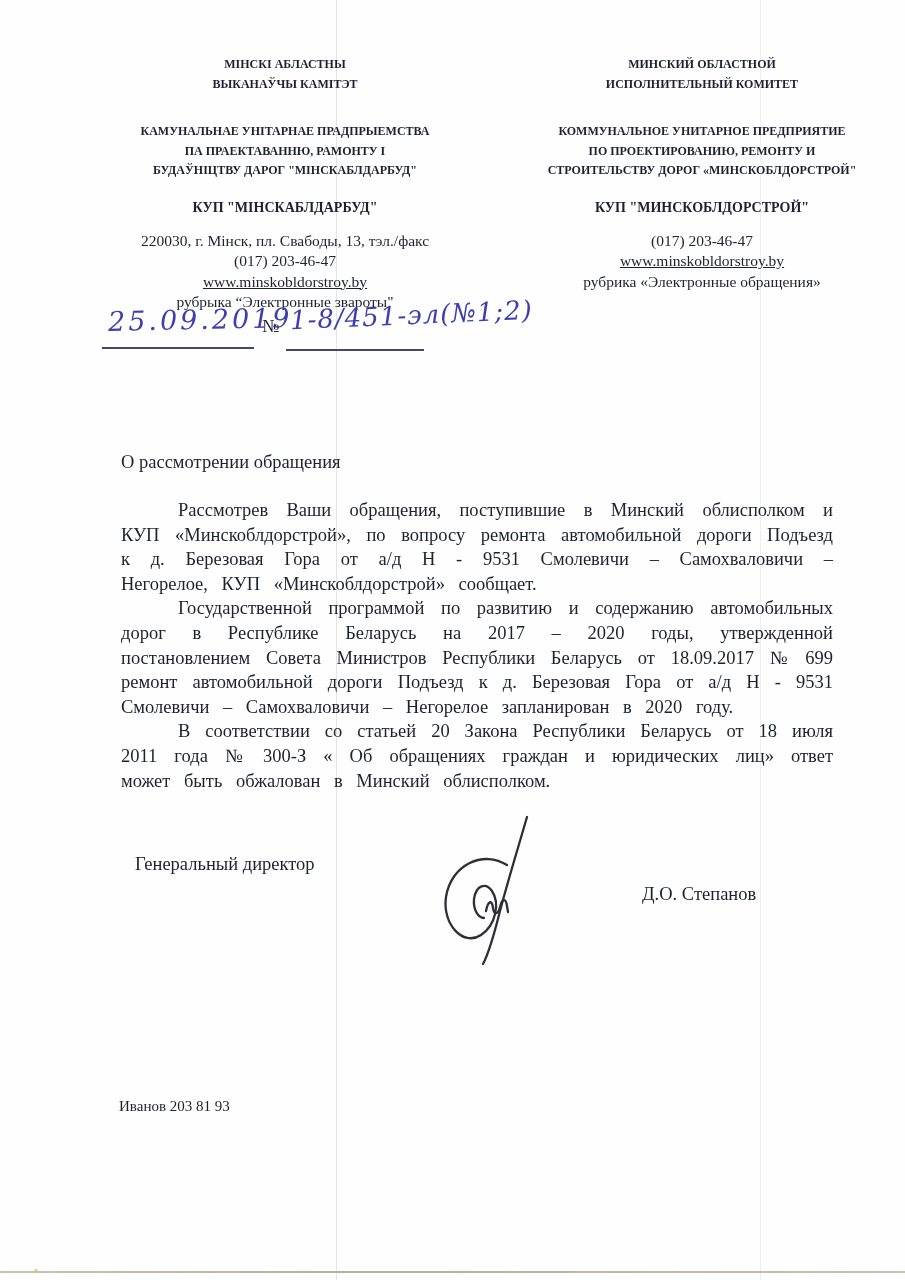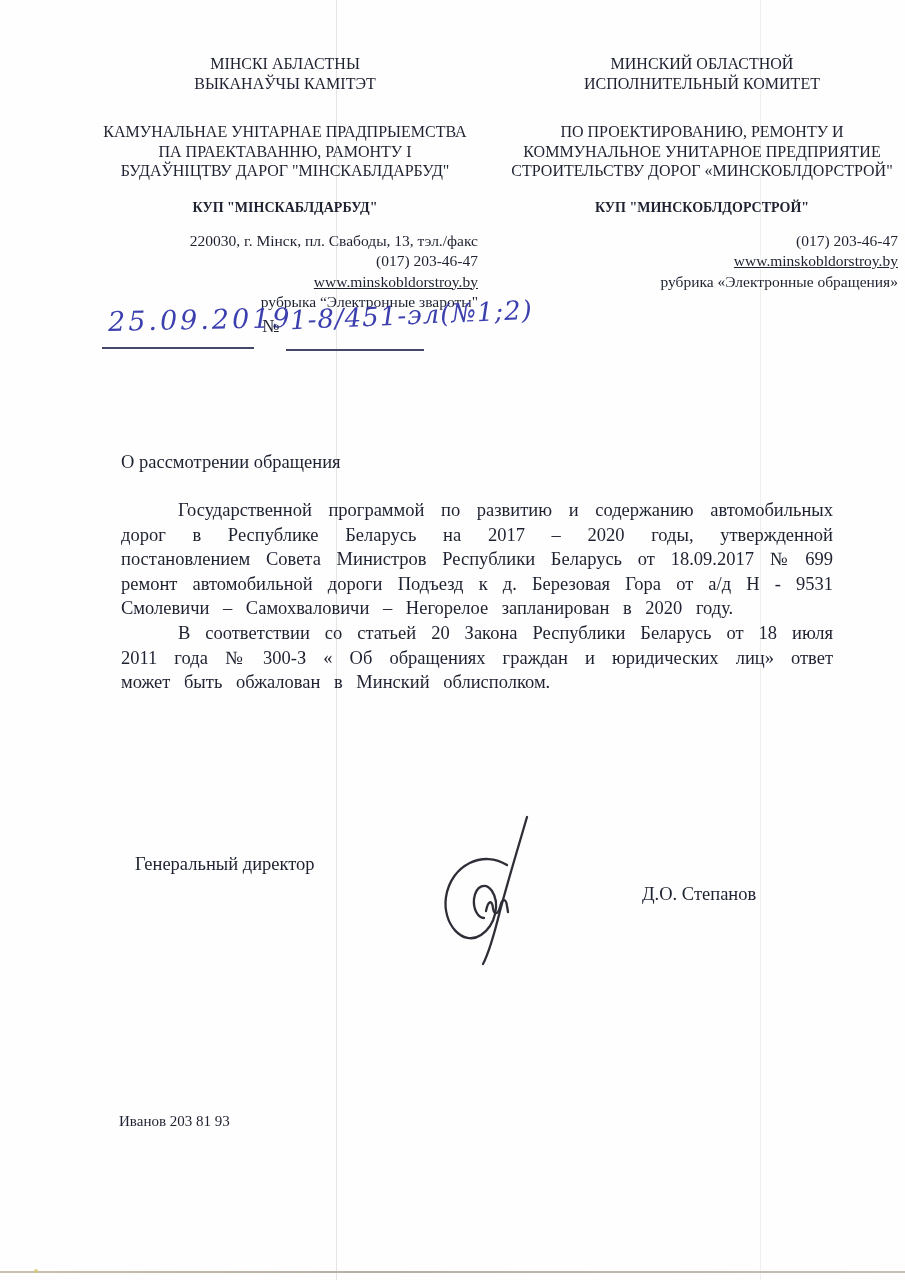--- a/index.html
+++ b/index.html
@@ -11,25 +11,25 @@
   .fold-line{position:absolute;top:0;width:1px;height:1280px;background:#e4e4e2;}
   .scan-bottom-line{position:absolute;left:0;top:1271px;width:905px;height:2px;
     background:linear-gradient(to right,#c9c2b2,#b6b0a2 40%,#c6c0b4);}
   .scan-dot{position:absolute;left:34px;top:1269px;width:4px;height:4px;border-radius:50%;
     background:#d8c66a;opacity:.8;}
 
   
   .col{position:absolute;top:54px;text-align:center;}
   .col-left{left:92px;width:386px;}
   .col-right{left:506px;width:392px;}
-  .org-top div,.org-main div{font-weight:normal;font-size:16px;line-height:20px;}
+  .org-top div,.org-main div{font-weight:bold;font-size:12px;line-height:20px;}
   .org-main{margin-top:28px;}
   .org-main div{line-height:19.5px;}
   .org-short{margin-top:17px;font-weight:bold;font-size:14px;line-height:20px;}
-  .addr{margin-top:13px;font-size:15.5px;line-height:20.5px;text-align:right;}
+  .addr{margin-top:13px;font-size:15.5px;line-height:20.5px;}
   .website{text-decoration:underline;}
 
   
   .hand{font-style:italic;color:var(--hand-ink,#3c3fae);font-family:"DejaVu Serif",serif;}
   .ref-date{position:absolute;left:108px;top:304px;font-size:27px;letter-spacing:3px;
     transform:rotate(-1.2deg);white-space:nowrap;}
   .ref-underline-1{position:absolute;left:102px;top:347px;width:152px;height:1.5px;background:#46466a;}
   .ref-no{position:absolute;left:262px;top:316px;font-size:18px;}
   .ref-num{position:absolute;left:290px;top:300px;font-size:26px;letter-spacing:1px;
     transform:rotate(-2.5deg);white-space:nowrap;}
@@ -41,21 +41,21 @@
   .body-text p{margin:0;text-indent:57px;text-align:justify;font-size:18.5px;
     line-height:24.6px;word-spacing:9px;}
 
   
   .sig-position{position:absolute;left:135px;top:854px;font-size:18.5px;}
   .sig-name{position:absolute;left:642px;top:854px;font-size:18.5px;margin-top:30px;}
   .sig-scribble{position:absolute;left:430px;top:814px;}
   .sig-scribble path{stroke:var(--sig-ink,#2e2e38);stroke-width:2.3;fill:none;
     stroke-linecap:round;stroke-linejoin:round;}
 
-  .footer-exec{position:absolute;left:119px;top:1098px;font-size:15px;margin-top:15px;}
+  .footer-exec{position:absolute;left:119px;top:1098px;font-size:15px;}
 </style>
 </head>
 <body>
 
 <div class="page">
 
   <div class="fold-line" style="left:336px"></div>
   <div class="fold-line" style="left:760px;opacity:.6"></div>
   <div class="scan-bottom-line"></div>
   <div class="scan-dot"></div>
@@ -78,41 +78,42 @@
       <div>рубрыка “Электронные звароты"</div>
     </div>
   </div>
 
   <div class="col col-right">
     <div class="org-top">
       <div>МИНСКИЙ ОБЛАСТНОЙ</div>
       <div>ИСПОЛНИТЕЛЬНЫЙ КОМИТЕТ</div>
     </div>
     <div class="org-main">
+      <div>КОММУНАЛЬНОЕ УНИТАРНОЕ ПРЕДПРИЯТИЕ</div>
       <div>ПО  ПРОЕКТИРОВАНИЮ, РЕМОНТУ И</div>
-      <div>КОММУНАЛЬНОЕ УНИТАРНОЕ ПРЕДПРИЯТИЕ</div>
       <div>СТРОИТЕЛЬСТВУ ДОРОГ  «МИНСКОБЛДОРСТРОЙ"</div>
     </div>
     <div class="org-short">КУП "МИНСКОБЛДОРСТРОЙ"</div>
     <div class="addr">
       <div>(017) 203-46-47</div>
       <div class="website">www.minskobldorstroy.by</div>
       <div>рубрика «Электронные обращения»</div>
     </div>
   </div>
 
   <div class="hand ref-date">25.09.2019</div>
   <div class="ref-underline-1"></div>
   <div class="ref-no">№</div>
   <div class="hand ref-num">1-8/451-эл(№1;2)</div>
   <div class="ref-underline-2"></div>
 
   <div class="subject">О рассмотрении обращения</div>
 
   <div class="body-text">
+    <p>Рассмотрев Ваши обращения, поступившие в Минский облисполком и КУП «Минскоблдорстрой», по вопросу ремонта автомобильной дороги Подъезд к д. Березовая Гора от а/д Н - 9531 Смолевичи – Самохваловичи – Негорелое, КУП «Минскоблдорстрой» сообщает.</p>
     <p>Государственной программой по развитию и содержанию автомобильных дорог в Республике Беларусь на 2017 – 2020 годы, утвержденной постановлением Совета Министров Республики Беларусь от 18.09.2017 № 699 ремонт автомобильной дороги Подъезд к д. Березовая Гора от а/д Н - 9531 Смолевичи – Самохваловичи – Негорелое запланирован в 2020 году.</p>
     <p>В соответствии со статьей 20 Закона Республики Беларусь от 18 июля 2011 года № 300-З « Об обращениях граждан и юридических лиц» ответ может быть обжалован в Минский облисполком.</p>
   </div>
 
   <div class="sig-position">Генеральный директор</div>
   <svg class="sig-scribble" width="112" height="152" viewBox="0 0 112 152">
     <path d="M97,3 C88,34 77,70 70,97 C65,117 60,137 53,150"></path>
     <path d="M77,51 C54,36 21,50 16,83 C12,110 33,133 51,121 C66,111 70,89 62,77 C56,68 46,71 44,85 C43,95 48,104 54,104"></path>
     <path d="M56,97 c2,-10 6,-12 7,-3 c1,7 5,7 7,-1 c2,-9 6,-9 7,-1 l1,6"></path>
   </svg>

